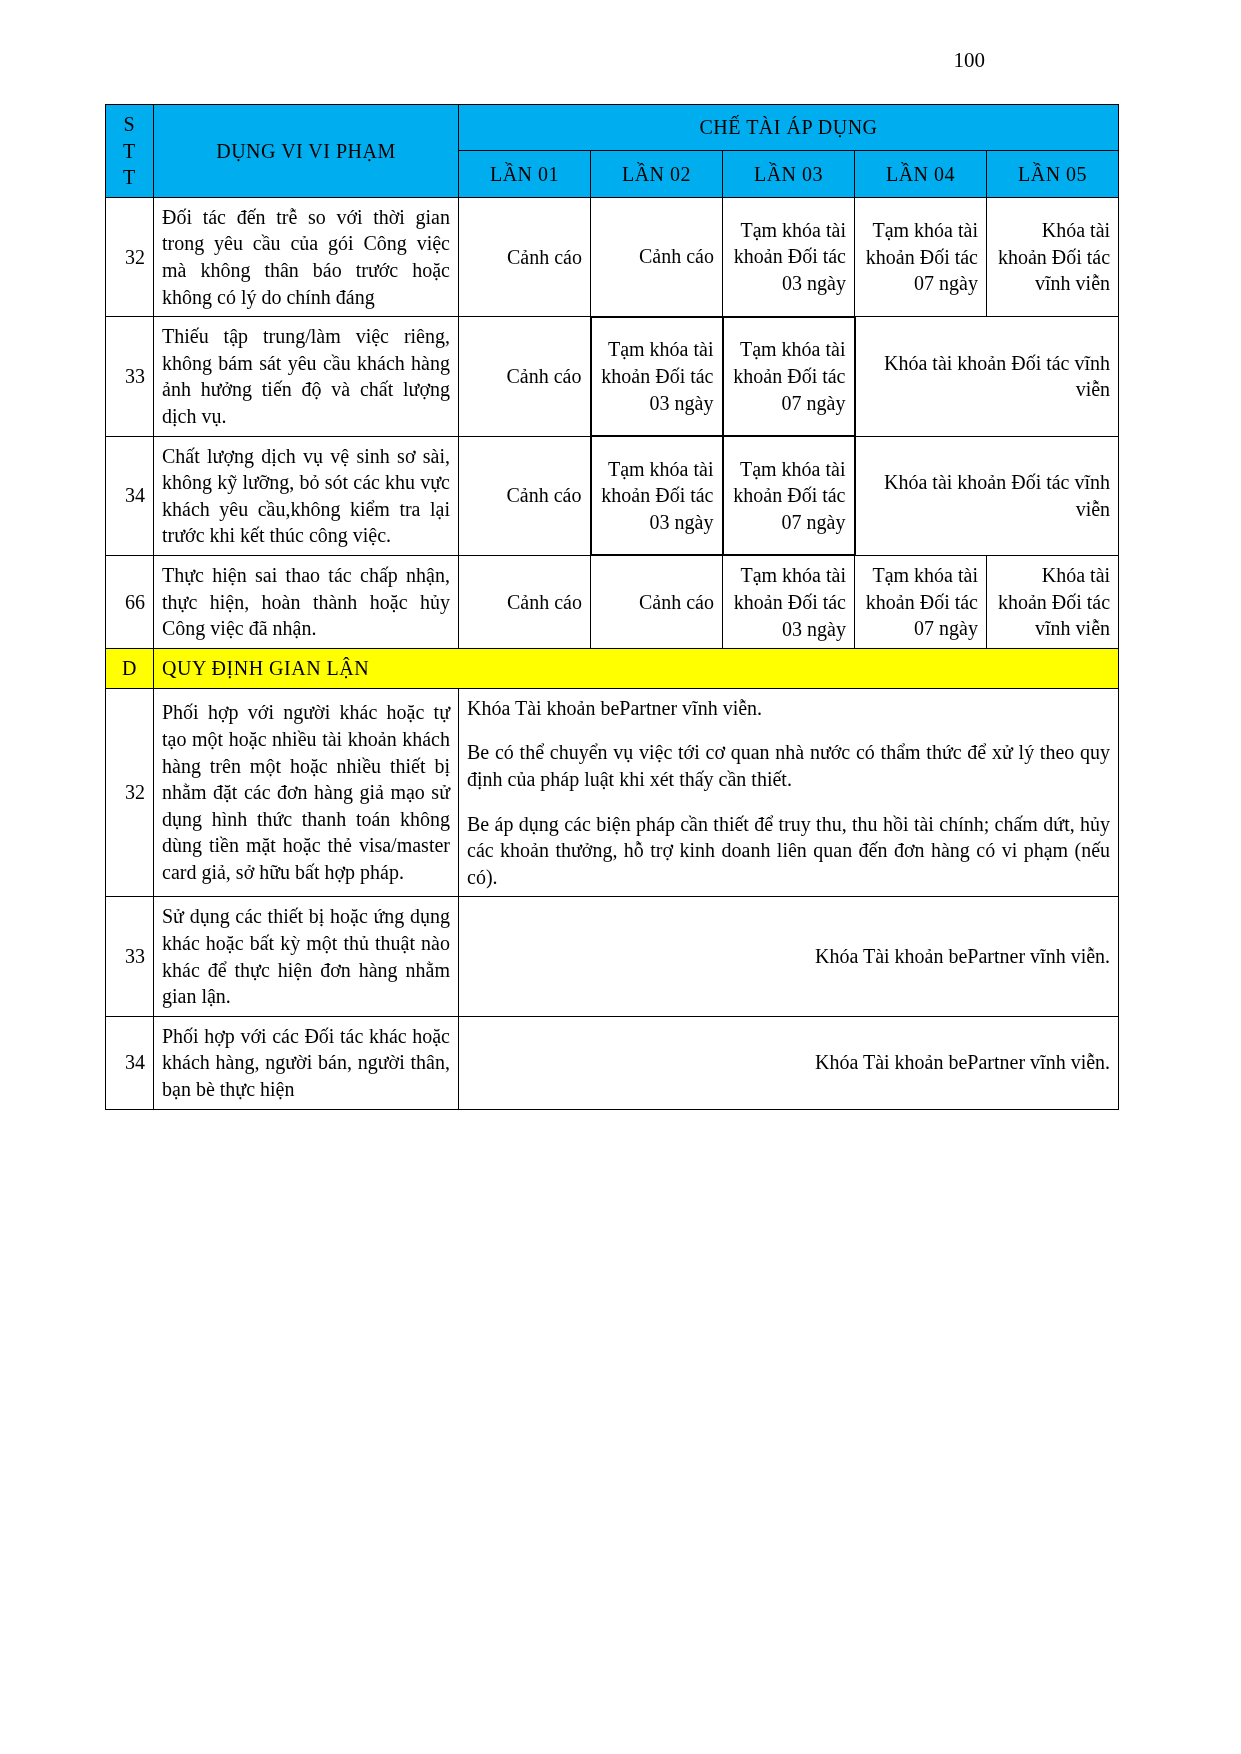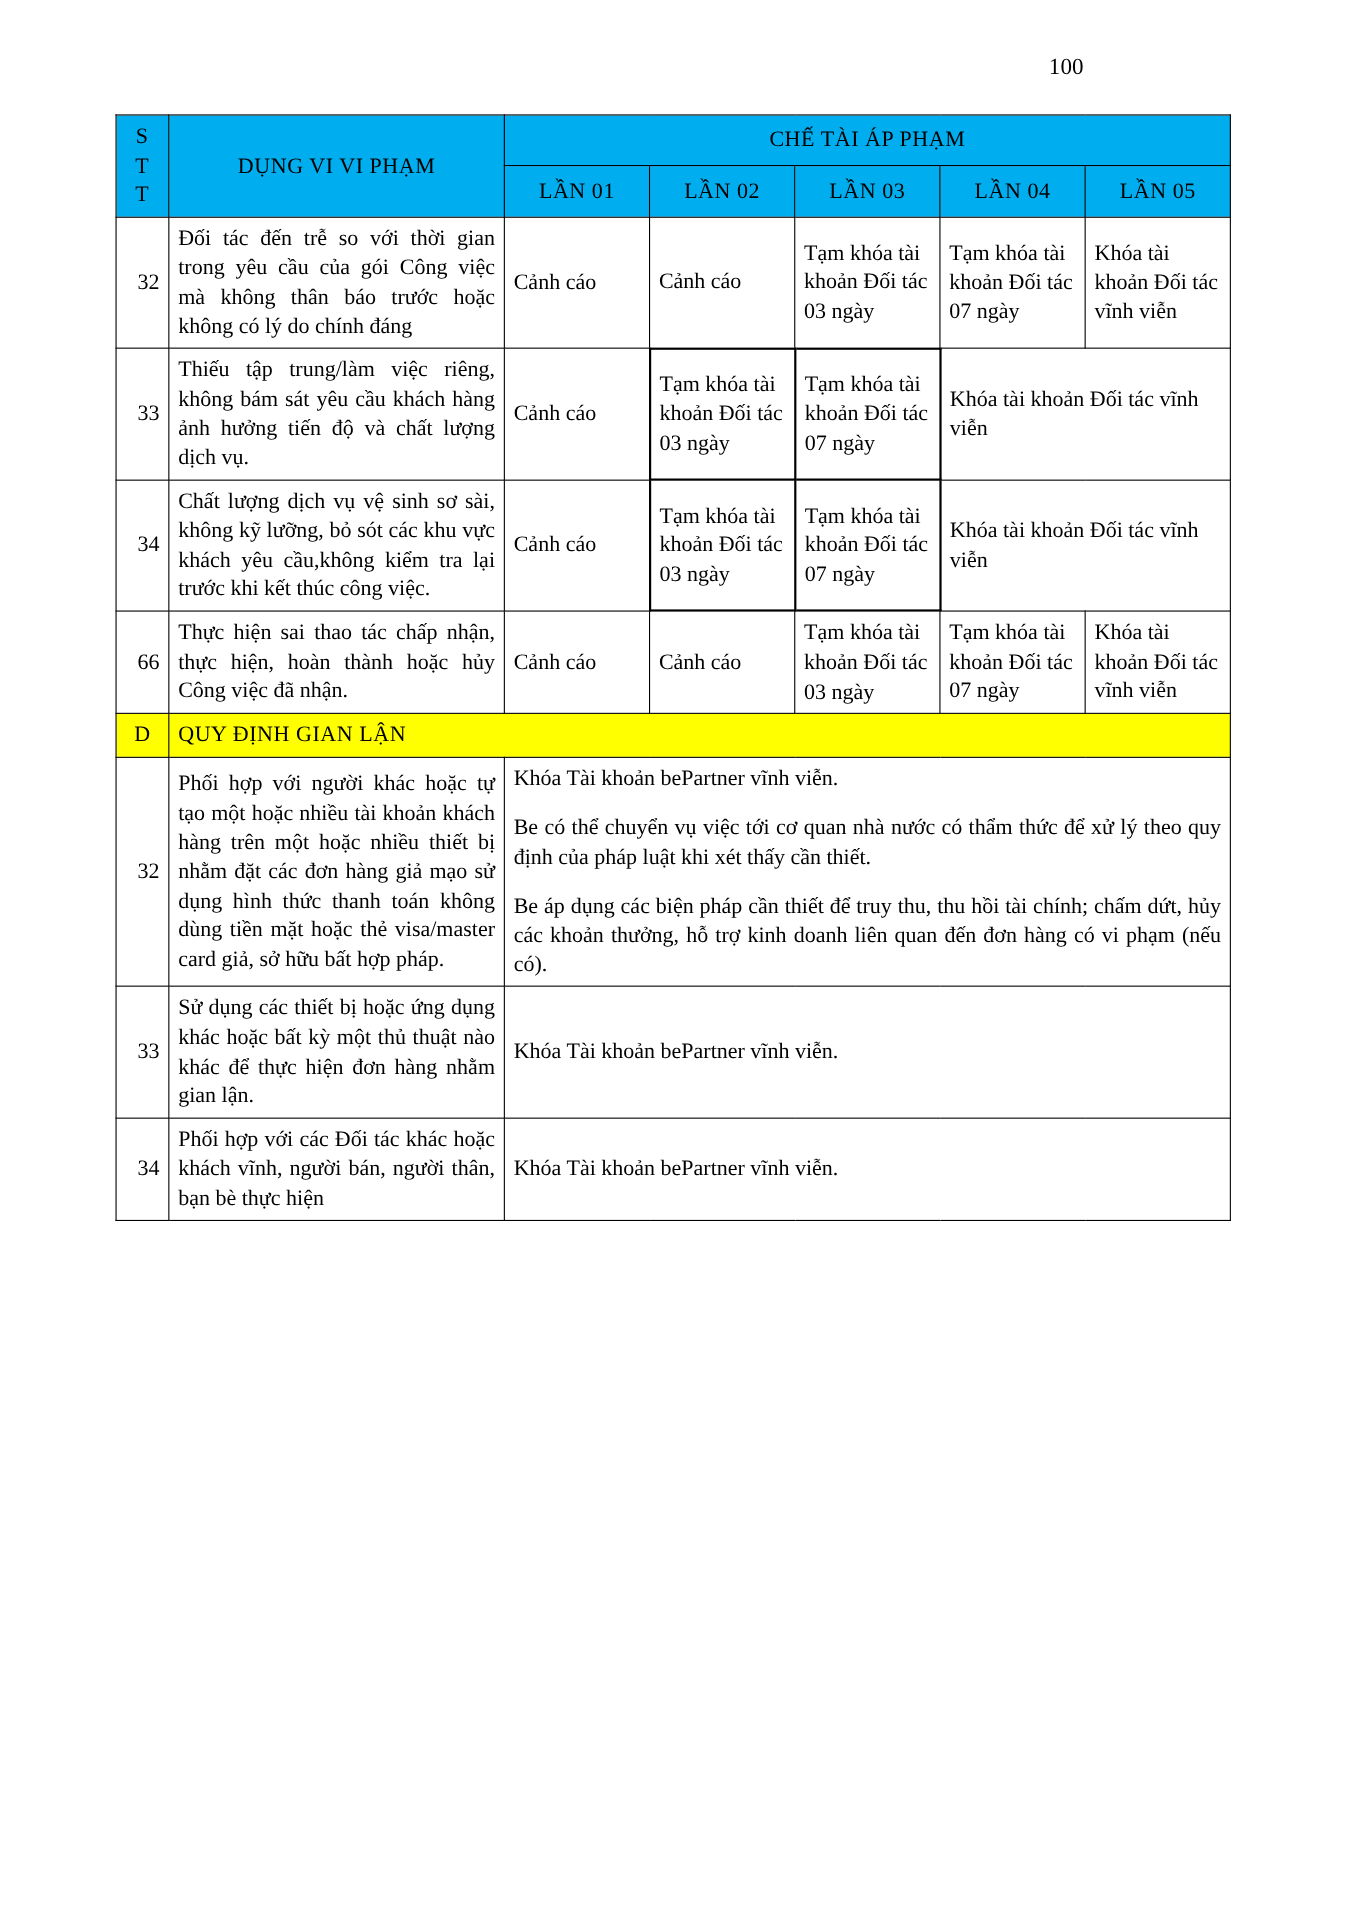--- a/index.html
+++ b/index.html
@@ -77,21 +77,21 @@
     text-align: right;
     font-size: 20px;
   }
   .cell-desc {
     text-align: justify;
     text-justify: inter-word;
     font-size: 20px;
     line-height: 1.42;
   }
   .cell-val {
-    text-align: left;
+    text-align: right;
     font-size: 20px;
     line-height: 1.33;
     vertical-align: middle;
   }
   .thick-box {
     border: 2px solid #000000 !important;
   }
   .section-row td {
     background: #FFFF00;
     font-weight: bold;
@@ -137,21 +137,21 @@
         <col style="width:132px">
       </colgroup>
       <thead>
         <tr>
           <td class="hdr hdr-stt" rowspan="2">
             <div>S</div>
             <div>T</div>
             <div>T</div>
           </td>
           <td class="hdr hdr-hanhvi" rowspan="2">DỤNG VI VI PHẠM</td>
-          <td class="hdr" colspan="5">CHẾ TÀI ÁP PHẠM</td>
+          <td class="hdr" colspan="5">CHẾ TÀI ÁP DỤNG</td>
         </tr>
         <tr>
           <td class="hdr col-lan">LẦN 01</td>
           <td class="hdr col-lan">LẦN 02</td>
           <td class="hdr col-lan">LẦN 03</td>
           <td class="hdr col-lan">LẦN 04</td>
           <td class="hdr col-lan">LẦN 05</td>
         </tr>
       </thead>
       <tbody>
@@ -210,21 +210,21 @@
         </tr>
 
         <tr>
           <td class="cell-stt">33</td>
           <td class="cell-desc">Sử dụng các thiết bị hoặc ứng dụng khác hoặc bất kỳ một thủ thuật nào khác để thực hiện đơn hàng nhằm gian lận.</td>
           <td class="cell-val cell-mid" colspan="5">Khóa Tài khoản bePartner vĩnh viễn.</td>
         </tr>
 
         <tr>
           <td class="cell-stt">34</td>
-          <td class="cell-desc">Phối hợp với các Đối tác khác hoặc khách vĩnh, người bán, người thân, bạn bè thực hiện</td>
+          <td class="cell-desc">Phối hợp với các Đối tác khác hoặc khách hàng, người bán, người thân, bạn bè thực hiện</td>
           <td class="cell-val cell-mid" colspan="5">Khóa Tài khoản bePartner vĩnh viễn.</td>
         </tr>
 
       </tbody>
     </table>
   </div>
 
 </div>
 
 </body></html>

